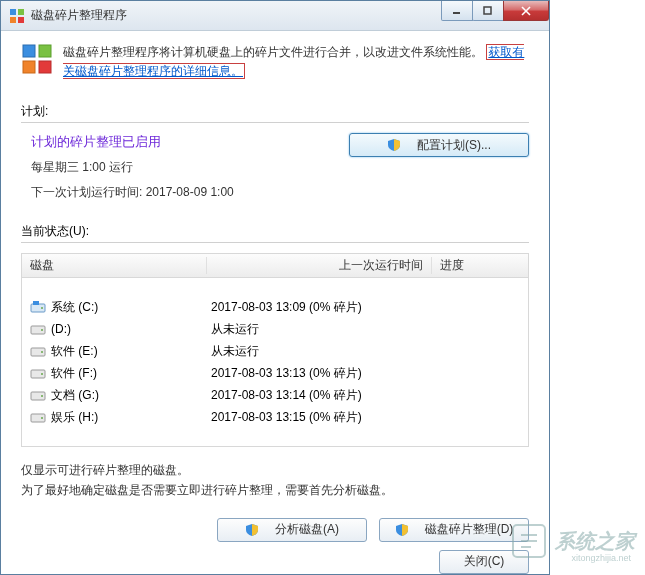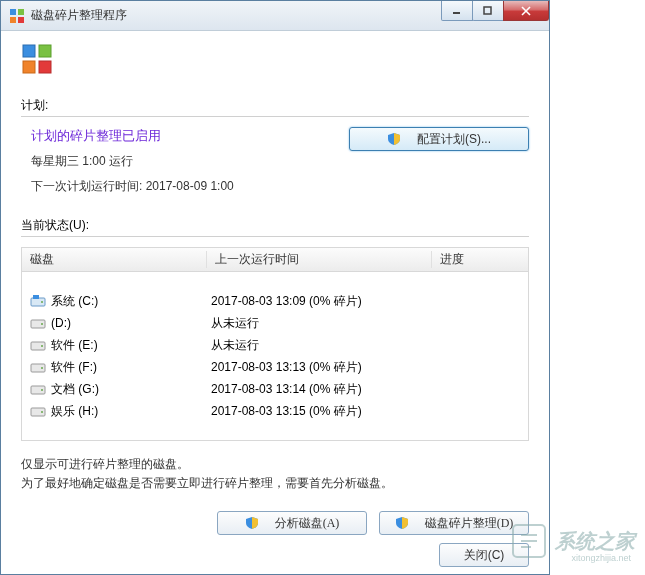--- a/index.html
+++ b/index.html
@@ -156,21 +156,21 @@
       height: 24px;
       align-items: center;
     }
     .th {
       padding: 0 8px;
       color: #333;
       border-right: 1px solid #e0e0e0;
     }
     .th:last-child { border-right: none; }
     .col-disk { width: 185px; }
-    .col-last { width: 225px; }
+    .col-last { width: 225px; text-align: right; }
     .col-prog { flex: 1; }
     .tbody { padding: 18px 0; }
     .trow {
       display: flex;
       align-items: center;
       height: 22px;
       padding: 0 4px;
     }
     .td { padding: 0 4px; display: flex; align-items: center; gap: 5px; }
     .td.col-disk { width: 181px; }
@@ -182,21 +182,21 @@
       line-height: 1.6;
       margin-bottom: 18px;
     }
     
     .footer-btns {
       display: flex;
       justify-content: flex-end;
       gap: 12px;
       padding-bottom: 8px;
     }
-    .footer-btns .btn { min-width: 150px; font-family: Liberation Serif, serif; }
+    .footer-btns .btn { min-width: 150px; }
     .footer-btns-2 {
       display: flex;
       justify-content: flex-end;
     }
     .footer-btns-2 .btn { min-width: 90px; }
     
     .watermark {
       position: absolute;
       right: 10px;
       bottom: 14px;
@@ -259,20 +259,24 @@
 
     <div class="intro">
       <span class="intro-icon">
         <svg viewBox="0 0 32 32">
             <rect x="2" y="2" width="12" height="12" fill="#3b8ee0" stroke="#2a6db0"></rect>
             <rect x="18" y="2" width="12" height="12" fill="#7ac143" stroke="#5a9e2c"></rect>
             <rect x="2" y="18" width="12" height="12" fill="#f0832b" stroke="#c96818"></rect>
             <rect x="18" y="18" width="12" height="12" fill="#e23a3a" stroke="#b82c2c"></rect>
           </svg>
       </span>
+      <div class="intro-text">
+        <span>磁盘碎片整理程序将计算机硬盘上的碎片文件进行合并，以改进文件系统性能。</span>
+        <a href="#" class="intro-link">获取有关磁盘碎片整理程序的详细信息。</a>
+      </div>
     </div>
 
     <div class="section-label">计划:</div>
     <div class="hr"></div>
     <div class="schedule-row">
       <div class="schedule-info">
         <div class="schedule-title">计划的碎片整理已启用</div>
         <div class="schedule-line">每星期三  1:00 运行</div>
         <div class="schedule-line">
           <span>下一次计划运行时间: </span><span>2017-08-09 1:00</span>

